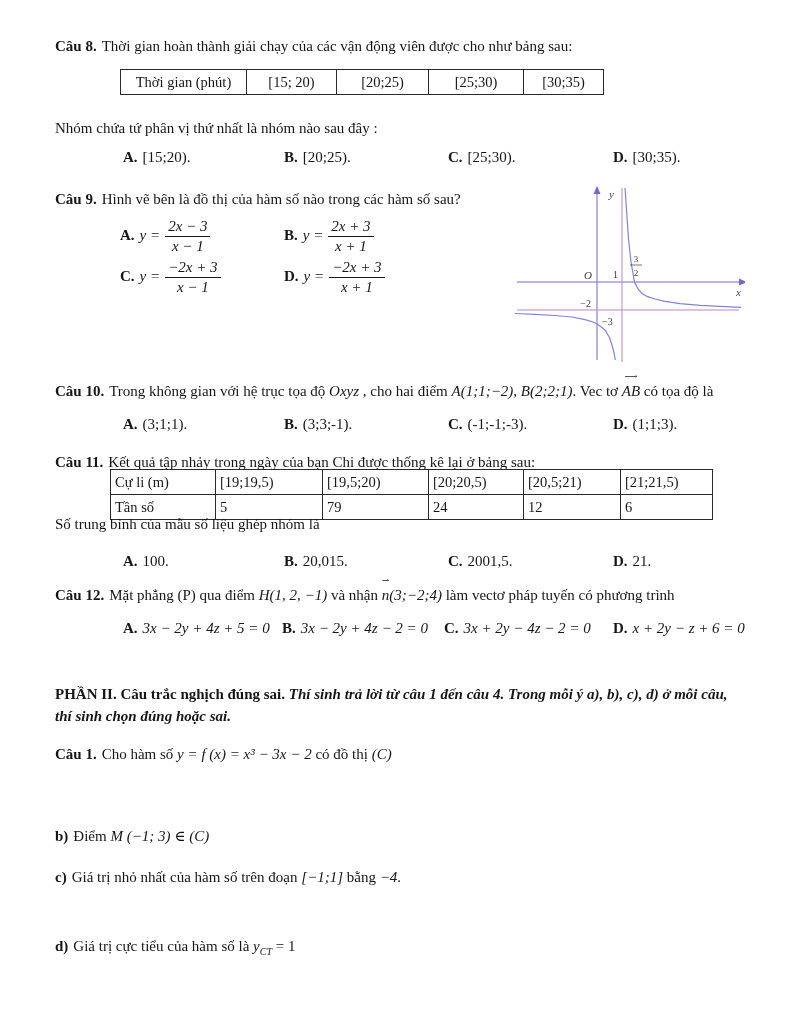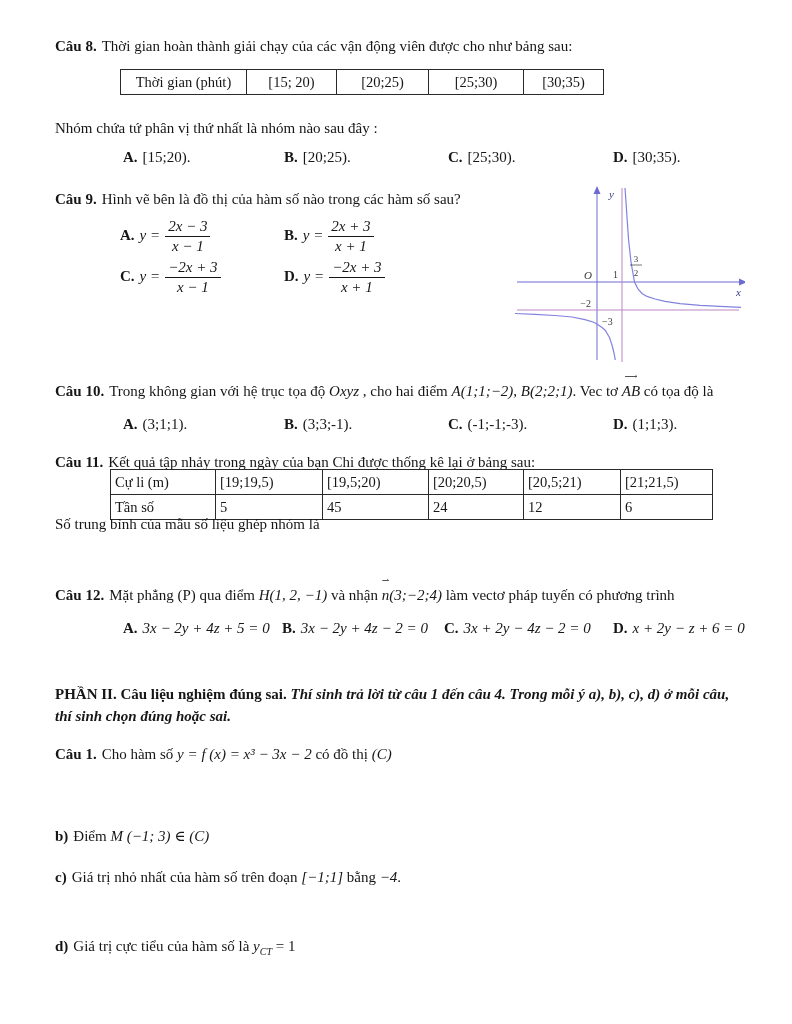--- a/index.html
+++ b/index.html
@@ -139,44 +139,50 @@
       <td>Cự li (m)</td>
       <td>[19;19,5)</td>
       <td>[19,5;20)</td>
       <td>[20;20,5)</td>
       <td>[20,5;21)</td>
       <td>[21;21,5)</td>
     </tr>
     <tr>
       <td>Tần số</td>
       <td>5</td>
-      <td>45</td>
+      <td>79</td>
       <td>24</td>
       <td>12</td>
       <td>6</td>
     </tr>
   </tbody>
     </table>
 
   <div class="line" style="top:514px">Số trung bình của mẫu số liệu ghép nhóm là</div>
 
+  <div class="optrow" style="top:553px">
+    <span class="opt oA"><b>A.</b><span>100.</span></span>
+    <span class="opt oB"><b>B.</b><span>20,015.</span></span>
+    <span class="opt oC"><b>C.</b><span>2001,5.</span></span>
+    <span class="opt oD"><b>D.</b><span>21.</span></span>
+  </div>
 
   <div class="line" style="top:583px">
     <b class="qlab">Câu 12.</b><span>Mặt phẳng (P) qua điểm </span><span class="mi">H(1, 2, −1)</span><span> và nhận </span><span class="vec"><span class="arr">⇀</span><span>n</span></span><span class="mi">(3;−2;4)</span><span> làm vectơ pháp tuyến có phương trình</span>
   </div>
 
   <div class="optrow" style="top:620px">
     <span class="opt" style="left:123px"><b>A.</b><span class="mi">3x − 2y + 4z + 5 = 0</span></span>
     <span class="opt" style="left:282px"><b>B.</b><span class="mi">3x − 2y + 4z − 2 = 0</span></span>
     <span class="opt" style="left:444px"><b>C.</b><span class="mi">3x + 2y − 4z − 2 = 0</span></span>
     <span class="opt" style="left:613px"><b>D.</b><span class="mi">x + 2y − z + 6 = 0</span></span>
   </div>
 
   <div class="line" style="top:684px">
-    <b>PHẦN II. Câu liệu nghiệm đúng sai.</b><span class="it"> Thí sinh trả lời từ câu 1 đến câu 4. Trong mỗi </span><span class="bit">ý a), b), c), d)</span><span class="it"> ở mỗi câu, thí sinh chọn đúng hoặc sai.</span>
+    <b>PHẦN II. Câu trắc nghịch đúng sai.</b><span class="it"> Thí sinh trả lời từ câu 1 đến câu 4. Trong mỗi </span><span class="bit">ý a), b), c), d)</span><span class="it"> ở mỗi câu, thí sinh chọn đúng hoặc sai.</span>
   </div>
 
   <div class="line" style="top:744px">
     <b class="qlab">Câu 1.</b><span>Cho hàm số </span><span class="mi">y = f (x) = x³ − 3x − 2</span><span> có đồ thị </span><span class="mi">(C)</span>
   </div>
 
 
   <div class="line" style="top:826px">
     <b class="qlab">b)</b><span>Điểm </span><span class="mi">M (−1; 3)</span><span> ∈ </span><span class="mi">(C)</span>
   </div>

